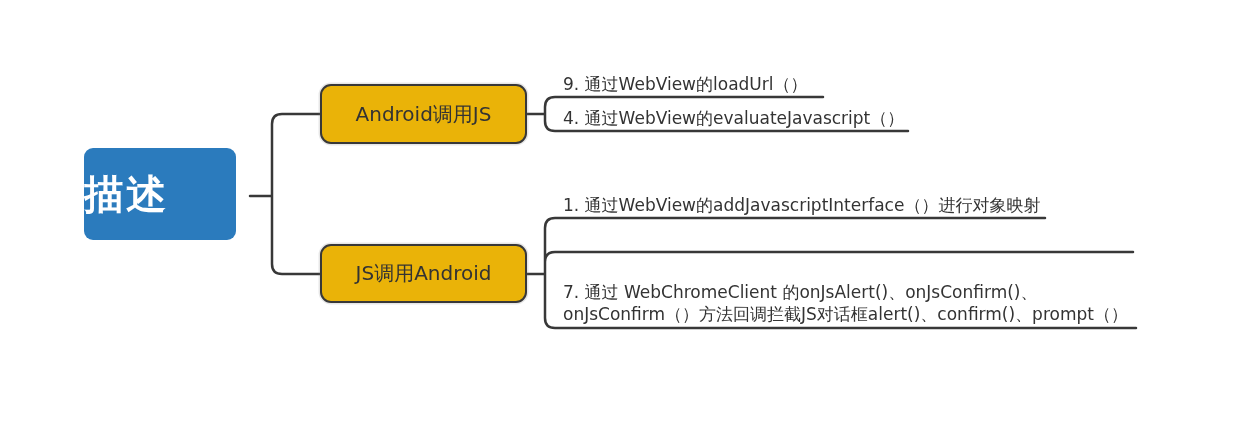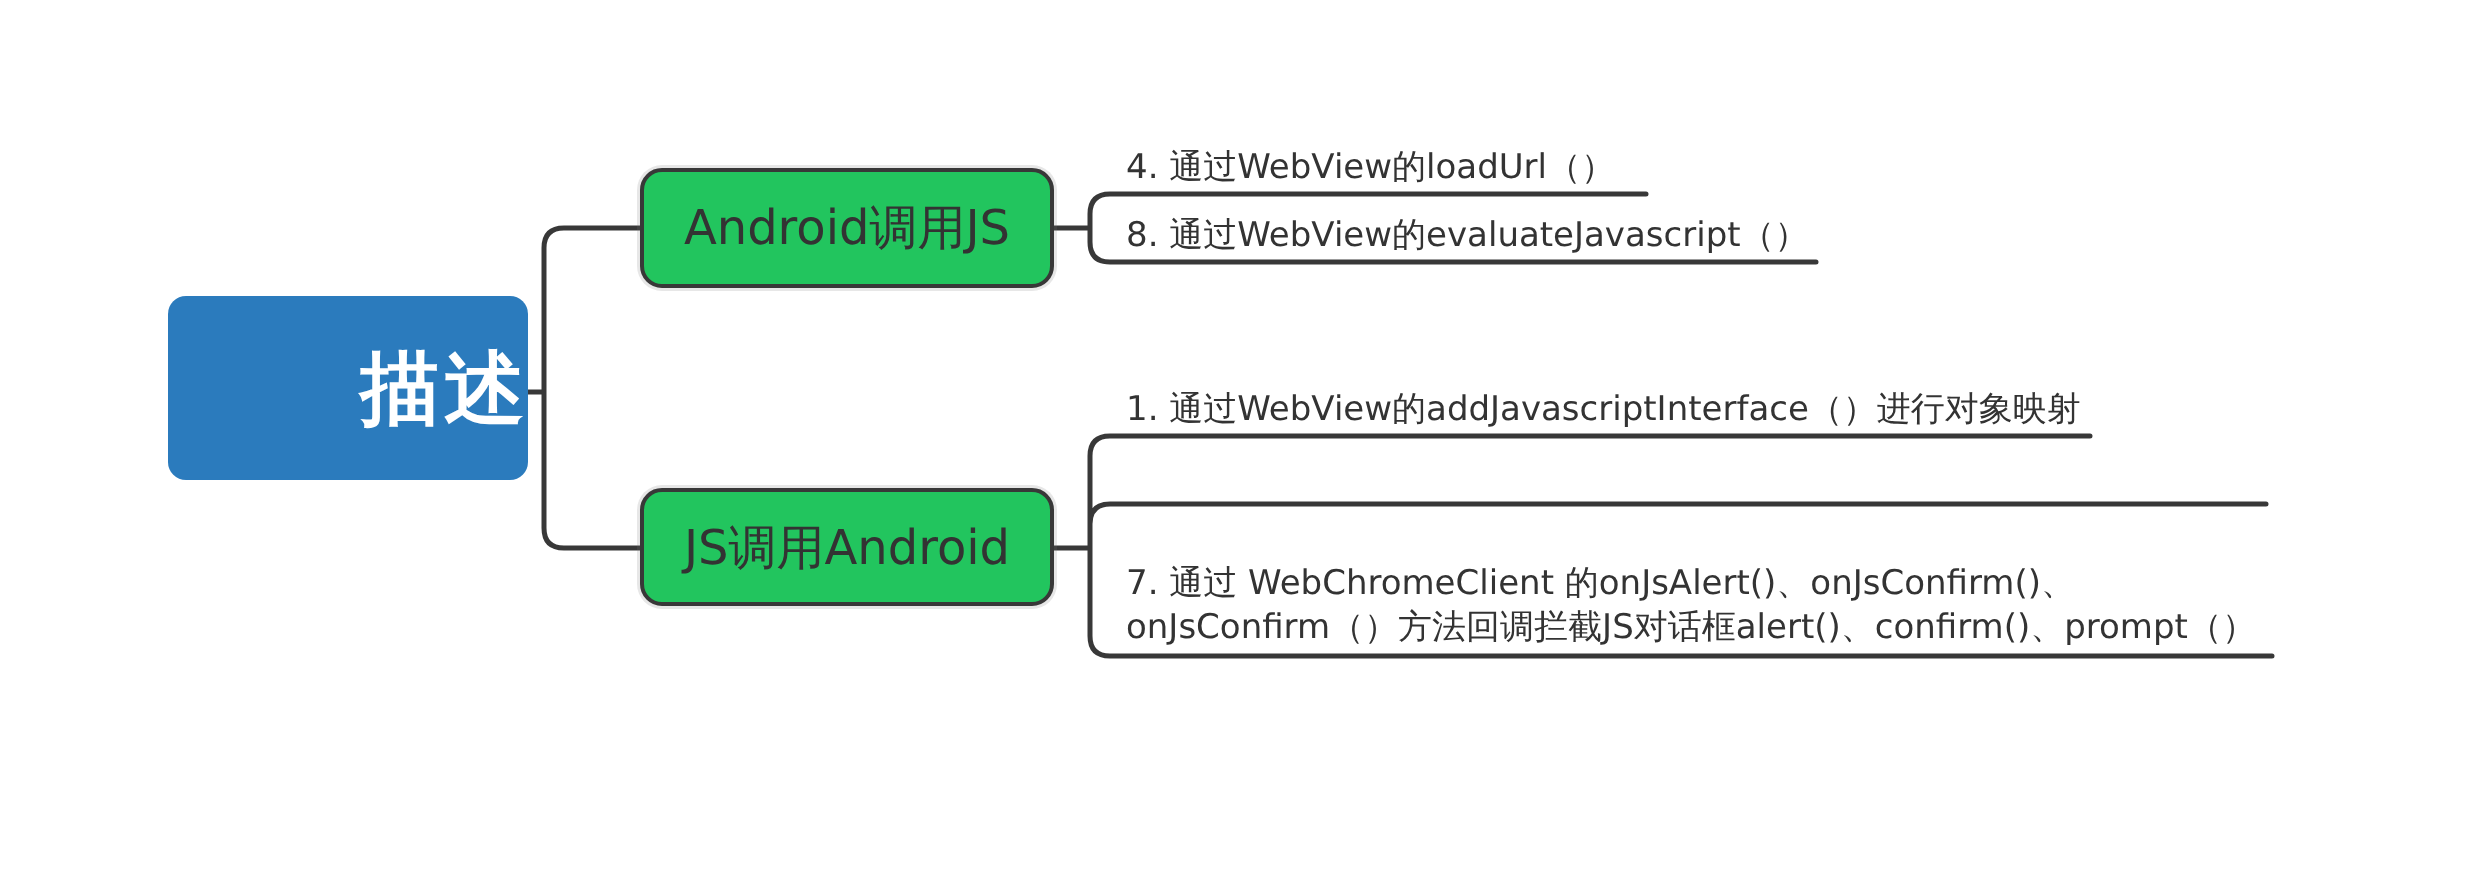--- a/index.html
+++ b/index.html
@@ -26,45 +26,45 @@
     fill: none;
     stroke: var(--line, #383838);
     stroke-width: 2.5;
     stroke-linecap: round;
     stroke-linejoin: round;
   }
   .root {
     position: absolute;
     left: 84px;
     top: 148px;
-    width: 180px;
+    width: 152px;
     height: 92px;
     background: var(--root_fill, #2b7bbd);
     border-radius: 9px;
     display: flex;
     align-items: center;
-    justify-content: flex-end;
+    justify-content: flex-start;
     color: var(--root_text, #ffffff);
     font-size: 40px;
     font-weight: bold;
     letter-spacing: 2px;
     cursor: default;
   }
   .branch {
     position: absolute;
     left: 320px;
     width: 207px;
-    background: #22c55e;
+    background: #eab308;
     border: 2px solid var(--line, #383838);
     border-radius: 11px;
     box-sizing: border-box;
     display: flex;
     align-items: center;
     justify-content: center;
-    font-size: 24px;
+    font-size: 20px;
     color: var(--text, #333333);
     box-shadow: 0 0 0 1.5px rgba(120,120,120,0.18);
     cursor: default;
   }
   .branch.b1 { top: 84px;  height: 60px; }
   .branch.b2 { top: 244px; height: 59px; }
   .leaf {
     position: absolute;
     left: 563px;
     font-size: 17px;
@@ -97,25 +97,25 @@
 
   <div class="branch b1">
     <span>Android调用JS</span>
   </div>
 
   <div class="branch b2">
     <span>JS调用Android</span>
   </div>
 
   <div class="leaf b1c1">
-    <span class="line">4. 通过WebView的loadUrl（）</span>
+    <span class="line">9. 通过WebView的loadUrl（）</span>
   </div>
 
   <div class="leaf b1c2">
-    <span class="line">8. 通过WebView的evaluateJavascript（）</span>
+    <span class="line">4. 通过WebView的evaluateJavascript（）</span>
   </div>
 
   <div class="leaf b2c1">
     <span class="line">1. 通过WebView的addJavascriptInterface（）进行对象映射</span>
   </div>
 
 
   <div class="leaf b2c3">
     <span class="line">7. 通过 WebChromeClient 的onJsAlert()、onJsConfirm()、</span>
     <span class="line">onJsConfirm（）方法回调拦截JS对话框alert()、confirm()、prompt（）</span>

